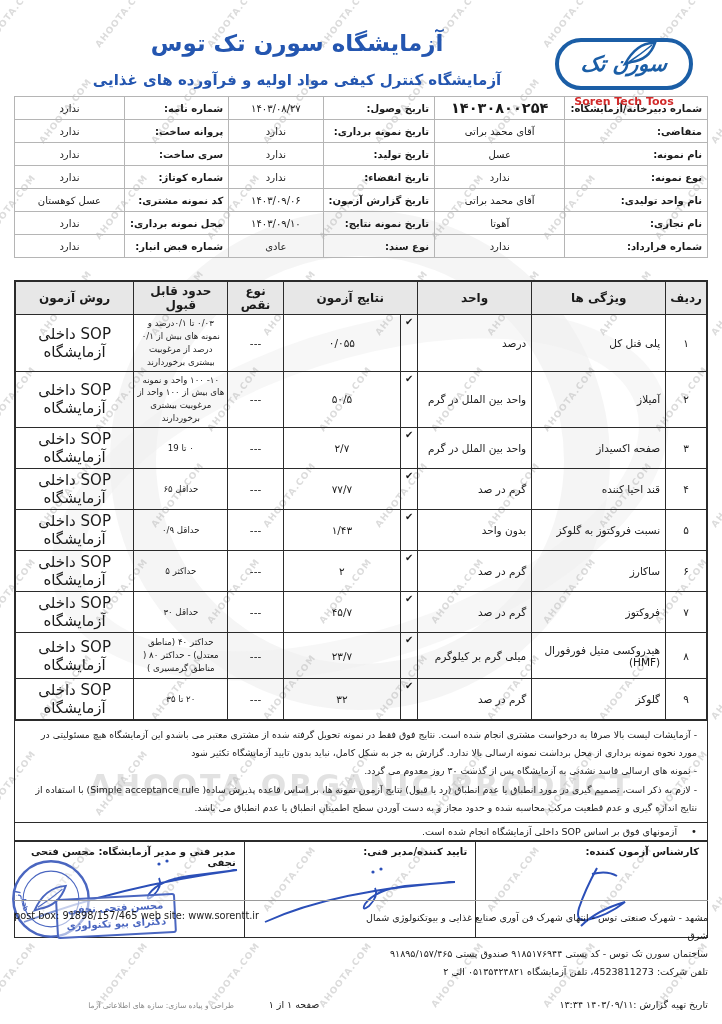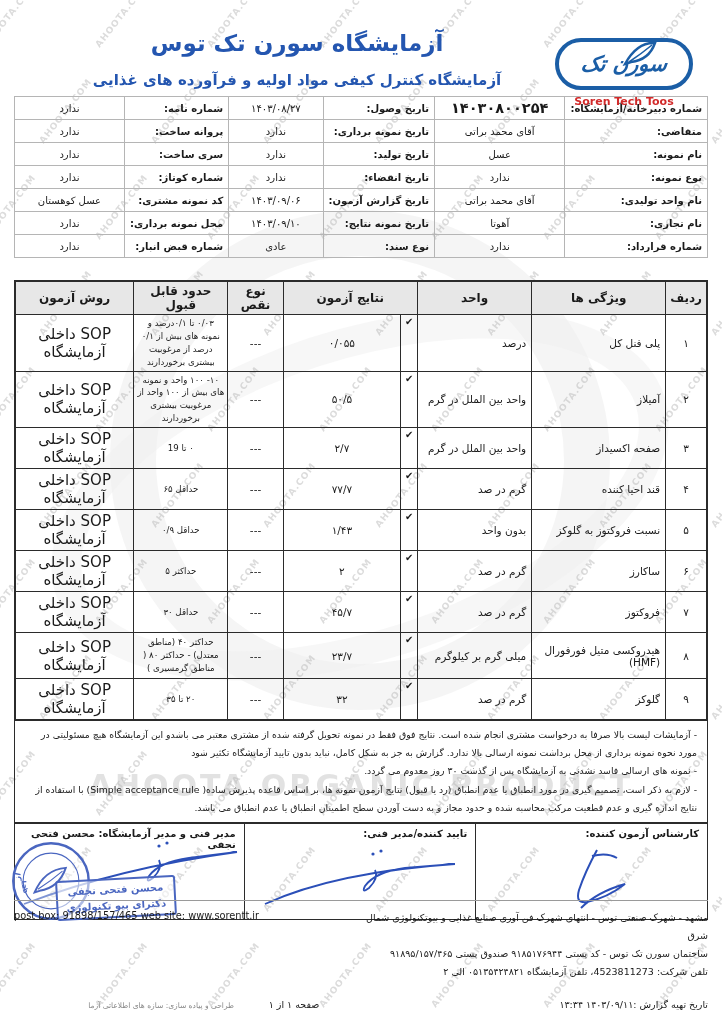--- a/index.html
+++ b/index.html
@@ -379,20 +379,23 @@
           </tr>
         </tbody>
     </table>
 
     <div class="notes-box" id="notes-box">
         <div>- آزمایشات لیست بالا صرفا به درخواست مشتری انجام شده است. نتایج فوق فقط در نمونه تحویل گرفته شده از مشتری معتبر می باشدو این آزمایشگاه هیچ مسئولیتی در مورد نحوه نمونه برداری از محل برداشت نمونه ارسالی بالا ندارد. گزارش به جز به شکل کامل، نباید بدون تایید آزمایشگاه تکثیر شود</div>
         <div>- نمونه های ارسالی فاسد نشدنی به آزمایشگاه پس از گذشت ۳۰ روز معدوم می گردد.</div>
         <div>- لازم به ذکر است، تصمیم گیری در مورد انطباق یا عدم انطباق (رد یا قبول) نتایج آزمون نمونه ها، بر اساس قاعده پذیرش ساده( Simple acceptance rule) با استفاده از نتایج اندازه گیری و عدم قطعیت مرکب محاسبه شده و حدود مجاز و به دست آوردن سطح اطمینان انطباق یا عدم انطباق می باشد.</div>
       </div>
 
+    <div class="bullet-box">
+      <span class="dot">•</span><span>آزمونهای فوق بر اساس SOP داخلی آزمایشگاه انجام شده است.</span>
+    </div>
 
     <table class="sign-table">
       <colgroup>
           <col style="width:232px">
           <col style="width:232px">
           <col style="width:230px">
         </colgroup>
       <tbody>
         <tr>
           <td>

